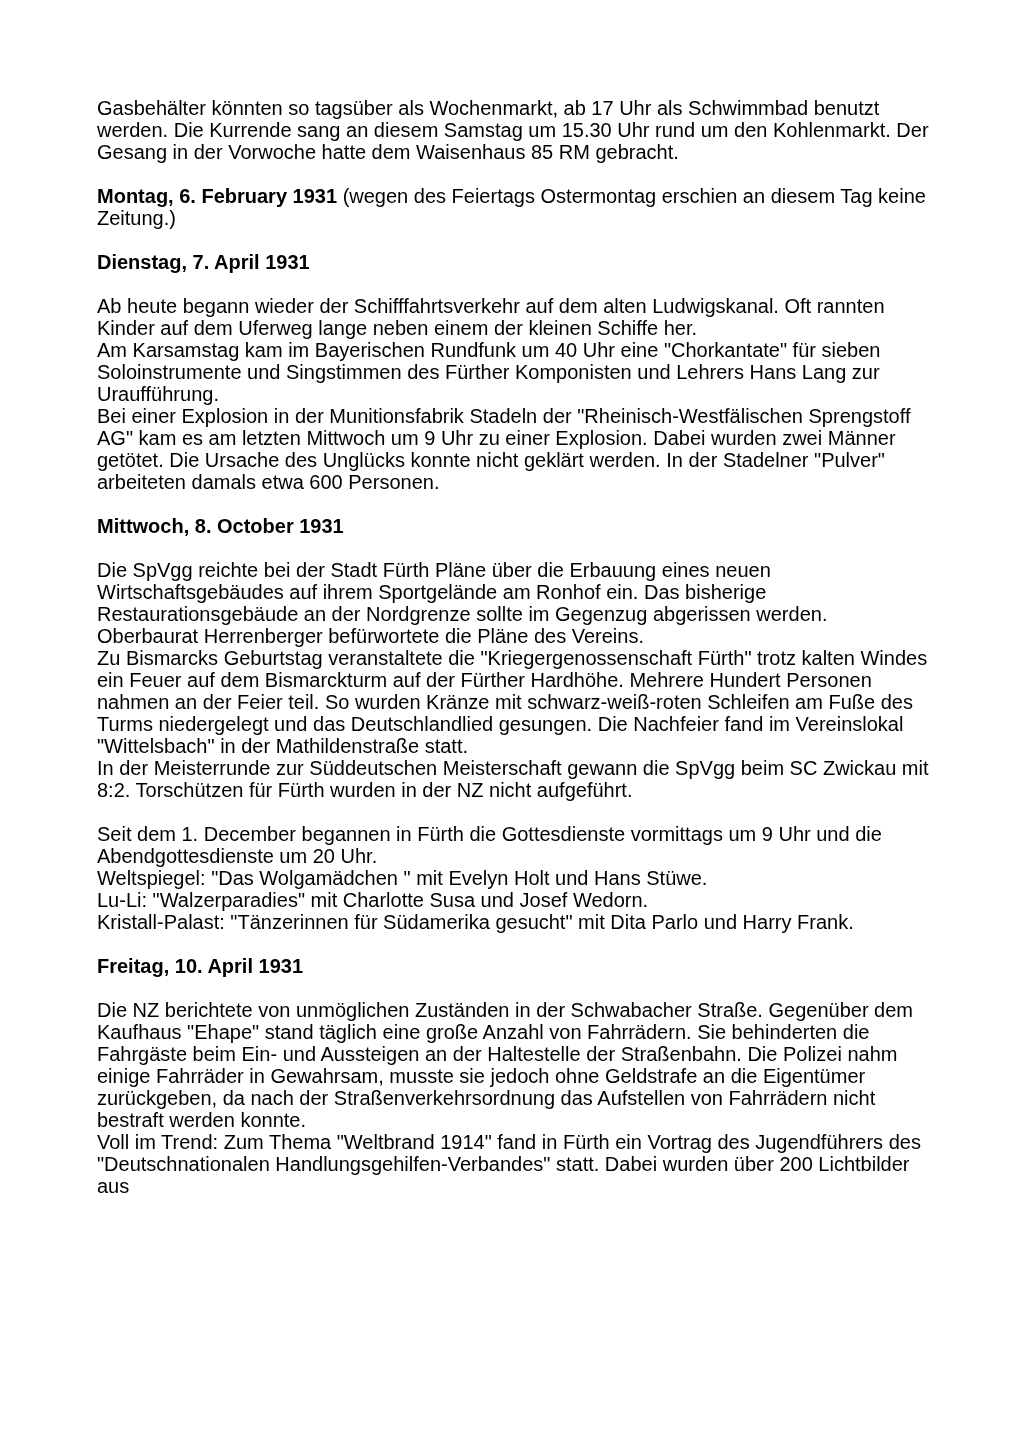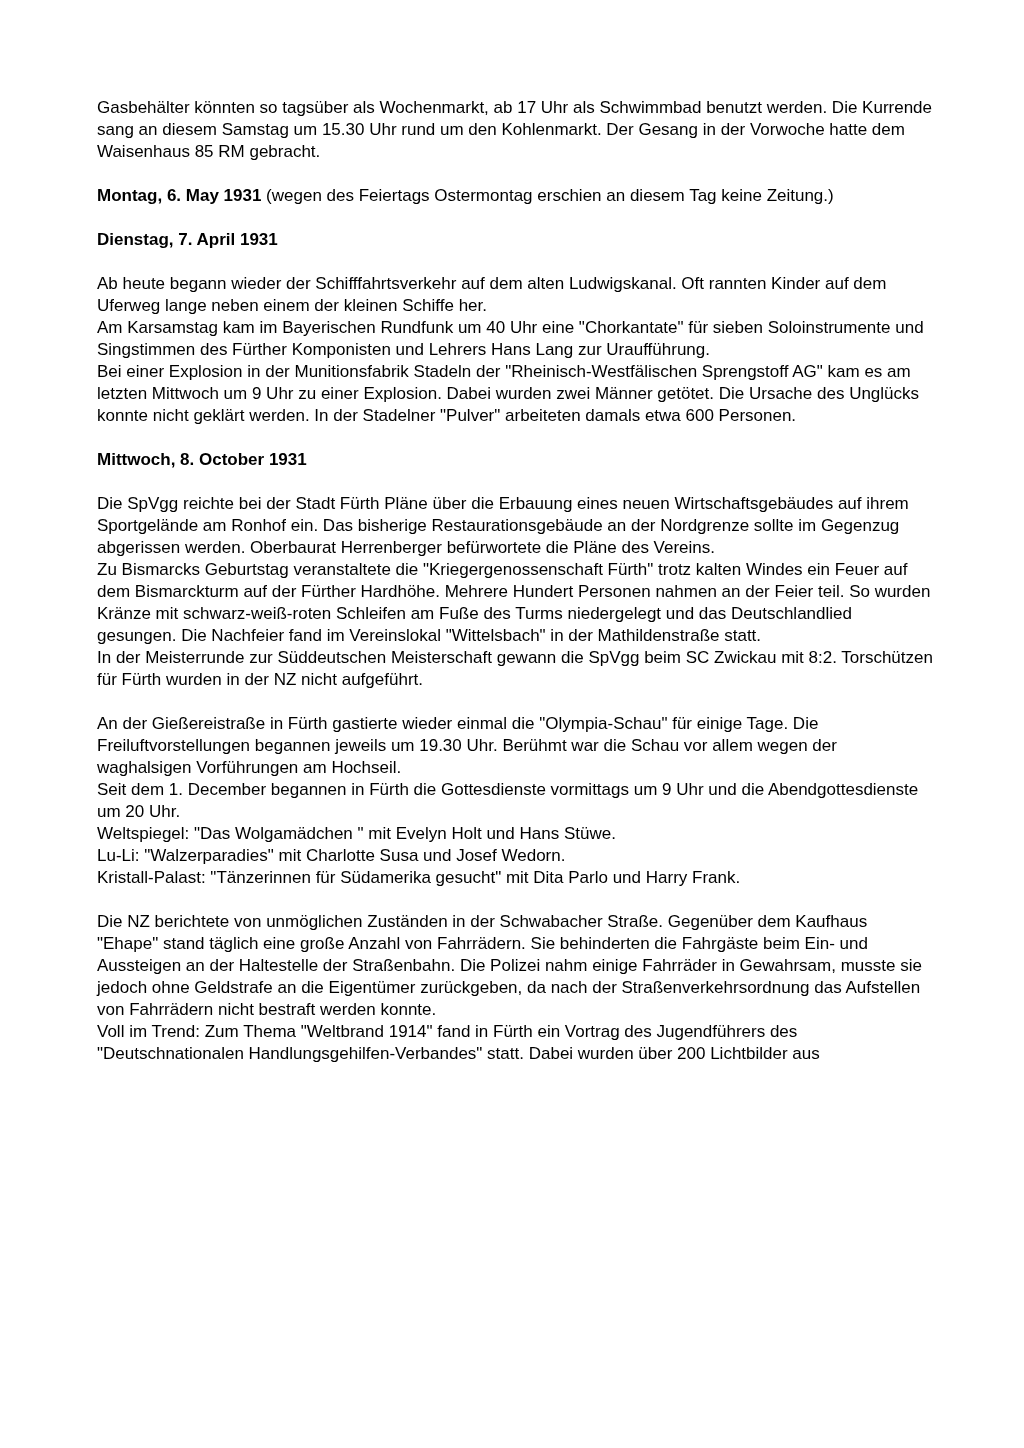--- a/index.html
+++ b/index.html
@@ -14,21 +14,21 @@
     background: #ffffff;
     overflow: hidden;
     font-family: "Liberation Sans", sans-serif;
     color: #000000;
   }
   .content {
     position: absolute;
     left: 97px;
     top: 97px;
     width: 836px;
-    font-size: 17px;
+    font-size: 20px;
     line-height: 22px;
     text-align: left;
   }
   .block {
     margin: 0 0 22px 0;
   }
   .heading, .bold {
     font-weight: 700;
   }
   .line {
@@ -39,48 +39,48 @@
 <body>
 
 <div class="page">
   <div class="content">
 
     <div class="block">
       <div class="line">Gasbehälter könnten so tagsüber als Wochenmarkt, ab 17 Uhr als Schwimmbad benutzt werden. Die Kurrende sang an diesem Samstag um 15.30 Uhr rund um den Kohlenmarkt. Der Gesang in der Vorwoche hatte dem Waisenhaus 85 RM gebracht.</div>
     </div>
 
     <div class="block">
-      <span class="bold">Montag, 6. May 1931</span><span> (wegen des Feiertags Ostermontag erschien an diesem Tag keine Zeitung.)</span>
+      <span class="bold">Montag, 6. February 1931</span><span> (wegen des Feiertags Ostermontag erschien an diesem Tag keine Zeitung.)</span>
     </div>
 
     <div class="block heading">Dienstag, 7. April 1931</div>
 
     <div class="block">
       <div class="line">Ab heute begann wieder der Schifffahrtsverkehr auf dem alten Ludwigskanal. Oft rannten Kinder auf dem Uferweg lange neben einem der kleinen Schiffe her.</div>
       <div class="line">Am Karsamstag kam im Bayerischen Rundfunk um 40 Uhr eine "Chorkantate" für sieben Soloinstrumente und Singstimmen des Fürther Komponisten und Lehrers Hans Lang zur Uraufführung.</div>
       <div class="line">Bei einer Explosion in der Munitionsfabrik Stadeln der "Rheinisch-Westfälischen Sprengstoff AG" kam es am letzten Mittwoch um 9 Uhr zu einer Explosion. Dabei wurden zwei Männer getötet. Die Ursache des Unglücks konnte nicht geklärt werden. In der Stadelner "Pulver" arbeiteten damals etwa 600 Personen.</div>
     </div>
 
     <div class="block heading">Mittwoch, 8. October 1931</div>
 
     <div class="block">
       <div class="line">Die SpVgg reichte bei der Stadt Fürth Pläne über die Erbauung eines neuen Wirtschaftsgebäudes auf ihrem Sportgelände am Ronhof ein. Das bisherige Restaurationsgebäude an der Nordgrenze sollte im Gegenzug abgerissen werden. Oberbaurat Herrenberger befürwortete die Pläne des Vereins.</div>
       <div class="line">Zu Bismarcks Geburtstag veranstaltete die "Kriegergenossenschaft Fürth" trotz kalten Windes ein Feuer auf dem Bismarckturm auf der Fürther Hardhöhe. Mehrere Hundert Personen nahmen an der Feier teil. So wurden Kränze mit schwarz-weiß-roten Schleifen am Fuße des Turms niedergelegt und das Deutschlandlied gesungen. Die Nachfeier fand im Vereinslokal "Wittelsbach" in der Mathildenstraße statt.</div>
       <div class="line">In der Meisterrunde zur Süddeutschen Meisterschaft gewann die SpVgg beim SC Zwickau mit 8:2. Torschützen für Fürth wurden in der NZ nicht aufgeführt.</div>
     </div>
 
 
     <div class="block">
-      <div class="line">An der Gießereistraße in Fürth gastierte wieder einmal die "Olympia-Schau" für einige Tage. Die Freiluftvorstellungen begannen jeweils um 19.30 Uhr. Berühmt war die Schau vor allem wegen der waghalsigen Vorführungen am Hochseil.</div>
       <div class="line">Seit dem 1. December begannen in Fürth die Gottesdienste vormittags um 9 Uhr und die Abendgottesdienste um 20 Uhr.</div>
       <div class="line">Weltspiegel: "Das Wolgamädchen " mit Evelyn Holt und Hans Stüwe.</div>
       <div class="line">Lu-Li: "Walzerparadies" mit Charlotte Susa und Josef Wedorn.</div>
       <div class="line">Kristall-Palast: "Tänzerinnen für Südamerika gesucht" mit Dita Parlo und Harry Frank.</div>
     </div>
 
+    <div class="block heading">Freitag, 10. April 1931</div>
 
     <div class="block">
       <div class="line">Die NZ berichtete von unmöglichen Zuständen in der Schwabacher Straße. Gegenüber dem Kaufhaus "Ehape" stand täglich eine große Anzahl von Fahrrädern. Sie behinderten die Fahrgäste beim Ein- und Aussteigen an der Haltestelle der Straßenbahn. Die Polizei nahm einige Fahrräder in Gewahrsam, musste sie jedoch ohne Geldstrafe an die Eigentümer zurückgeben, da nach der Straßenverkehrsordnung das Aufstellen von Fahrrädern nicht bestraft werden konnte.</div>
       <div class="line">Voll im Trend: Zum Thema "Weltbrand 1914" fand in Fürth ein Vortrag des Jugendführers des "Deutschnationalen Handlungsgehilfen-Verbandes" statt. Dabei wurden über 200 Lichtbilder aus</div>
     </div>
 
   </div>
 </div>
 
 </body></html>

